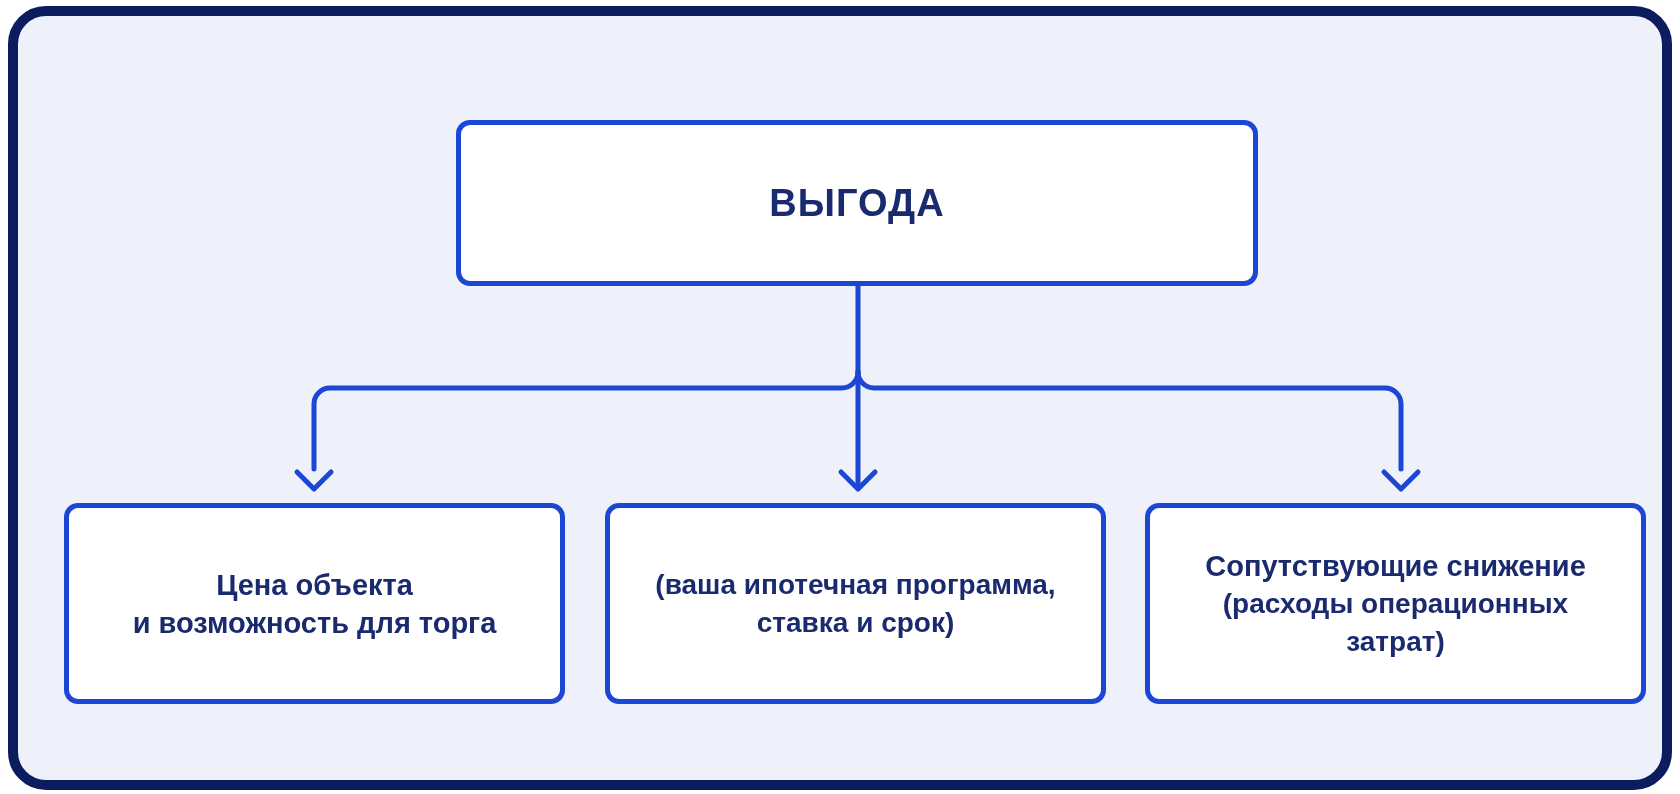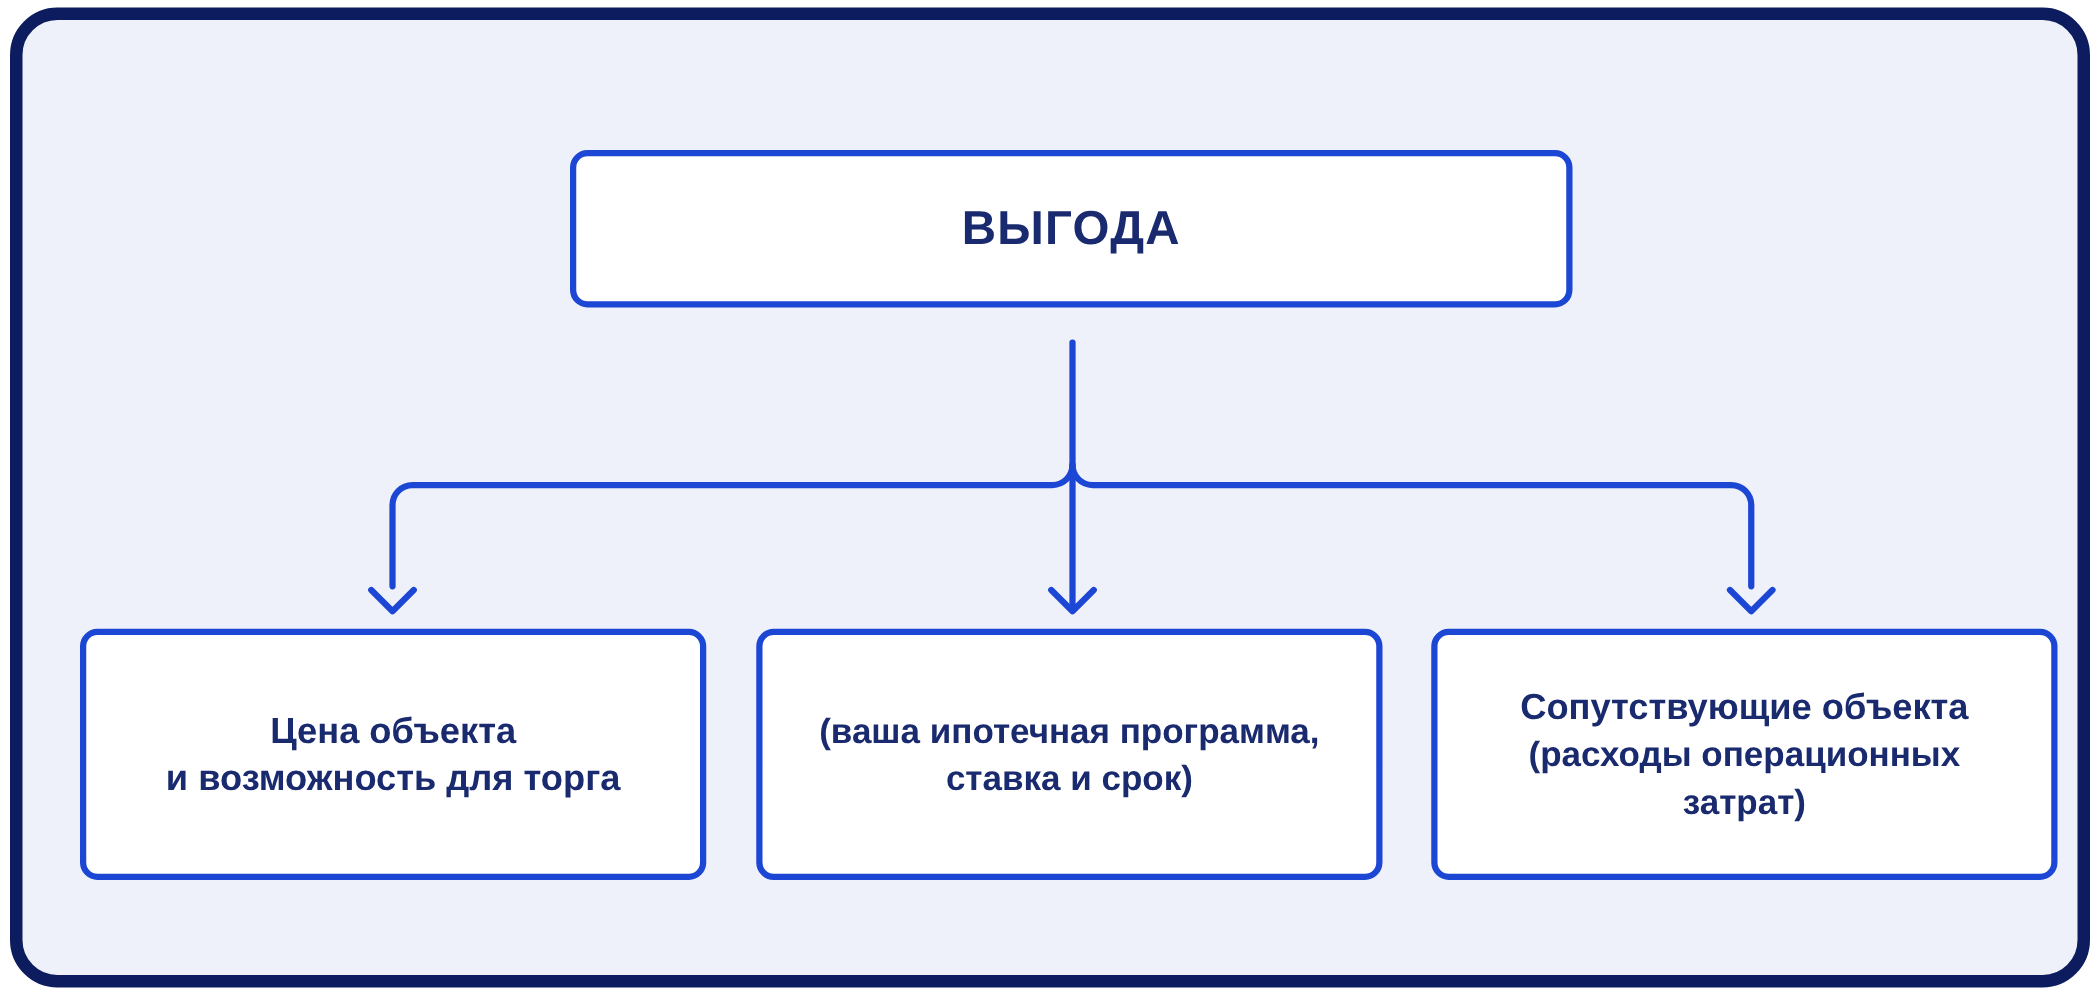--- a/index.html
+++ b/index.html
@@ -51,21 +51,21 @@
     align-items: center;
     justify-content: center;
     text-align: center;
     color: var(--text, #1a2a6e);
   }
 
   .node-root {
     left: 438px;
     top: 104px;
     width: 802px;
-    height: 126px;
+    height: 166px;
   }
   .node-root .node-title {
     font-size: 38px;
     font-weight: bold;
     letter-spacing: 1px;
     white-space: pre-line;
   }
 
   .node-child {
     top: 487px;
@@ -118,19 +118,19 @@
 и возможность для торга</div>
       <div class="node-subtitle"></div>
     </div>
 
     <div class="node node-child node-child-2">
       <div class="node-subtitle">(ваша ипотечная программа,
 ставка и срок)</div>
     </div>
 
     <div class="node node-child node-child-3">
-      <div class="node-title">Сопутствующие объекта</div>
+      <div class="node-title">Сопутствующие снижение</div>
       <div class="node-subtitle">(расходы операционных
 затрат)</div>
     </div>
 
   </div>
 </div>
 
 </body></html>

